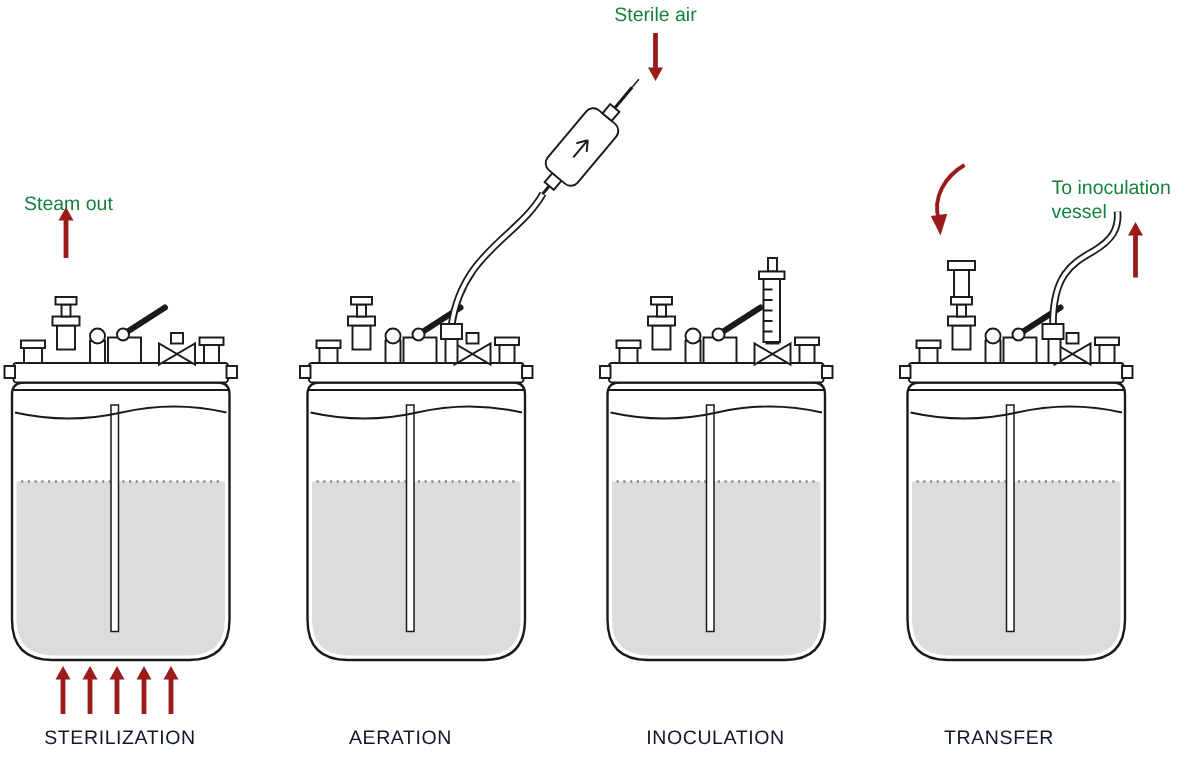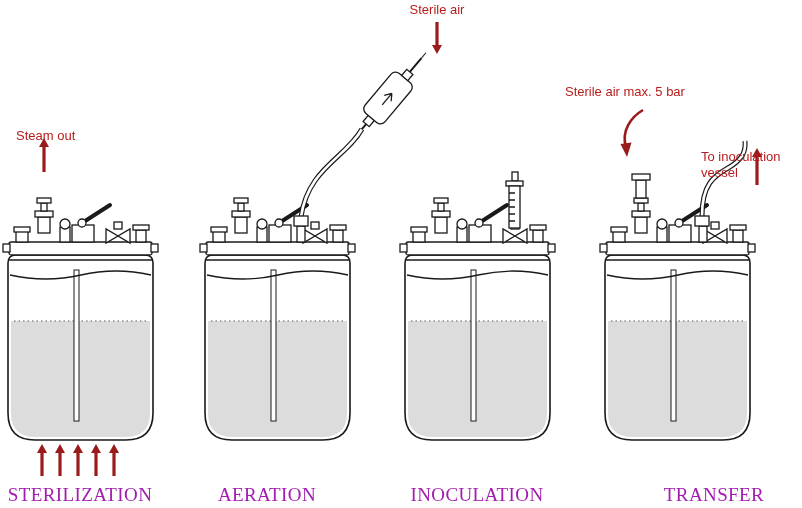--- a/index.html
+++ b/index.html
@@ -2,26 +2,26 @@
 <html><head>
 <meta charset="utf-8">
 <style>
   html,body { margin:0; padding:0; background:#ffffff; }
   #canvas {
     position:relative; width:802px; height:508px; background:#ffffff;
     font-family:"Liberation Sans", sans-serif; overflow:hidden;
   }
   #canvas svg { position:absolute; left:0; top:0; }
   .txt {
-    position:absolute; font-size:13px; color:#b91c1c; white-space:nowrap;
+    position:absolute; font-size:13px; color:#15803d; white-space:nowrap;
   }
-  .wrap { white-space:normal;margin-top:32px; }
+  .wrap { white-space:normal; }
   .stage {
     position:absolute; top:484px; transform:translateX(-50%);
-    font-size:19px; letter-spacing:0.4px; color:#a21caf; white-space:nowrap;font-family:Liberation Serif, serif;
+    font-size:13px; letter-spacing:0.4px; color:#0f172a; white-space:nowrap;
   }
   
   .ln     { fill:#ffffff; stroke:#1a1a1a; stroke-width:1.3; }
   .s      { fill:none;    stroke:#1a1a1a; stroke-width:1.3; }
   .body   { fill:none;    stroke:#1a1a1a; stroke-width:1.6; }
   .liquid { fill:#dcdcdc; stroke:none; }
   .dots   { stroke:#8a8a8a; stroke-width:1.6; stroke-dasharray:1.5 3; fill:none; }
   .tube   { fill:#ffffff; stroke:#1a1a1a; stroke-width:1; }
   .lever  { fill:none; stroke:#1a1a1a; stroke-width:4; stroke-linecap:round; }
   .needle { fill:none; stroke:#1a1a1a; stroke-width:2; }
@@ -133,21 +133,20 @@
         <path fill="none" stroke="#9b1b1b" stroke-width="2.6" d="M643,110 C631,117 621,131 626,147"></path>
         <polygon points="620.5,144 631.5,142.5 627,157"></polygon>
       </g>
 
       <path d="M757,148 l5,9 h-3.4 v28 h-3.2 v-28 h-3.4 z"></path>
     </g>
   </svg>
 
   <div class="txt" style="left:16px; top:128px;">Steam out</div>
   <div class="txt" style="left:437px; top:2px; transform:translateX(-50%);">Sterile air</div>
-  <div class="txt" style="left:565px; top:84px;">Sterile air max. 5 bar</div>
   <div class="txt wrap" style="left:701px; top:117px; width:94px; line-height:16px;">To inoculation vessel</div>
 
   <div class="stage" style="left:80px;">STERILIZATION</div>
   <div class="stage" style="left:267px;">AERATION</div>
   <div class="stage" style="left:477px;">INOCULATION</div>
-  <div class="stage" style="left:714px;">TRANSFER</div>
+  <div class="stage" style="left:666px;">TRANSFER</div>
 
 </div>
 
 </body></html>

